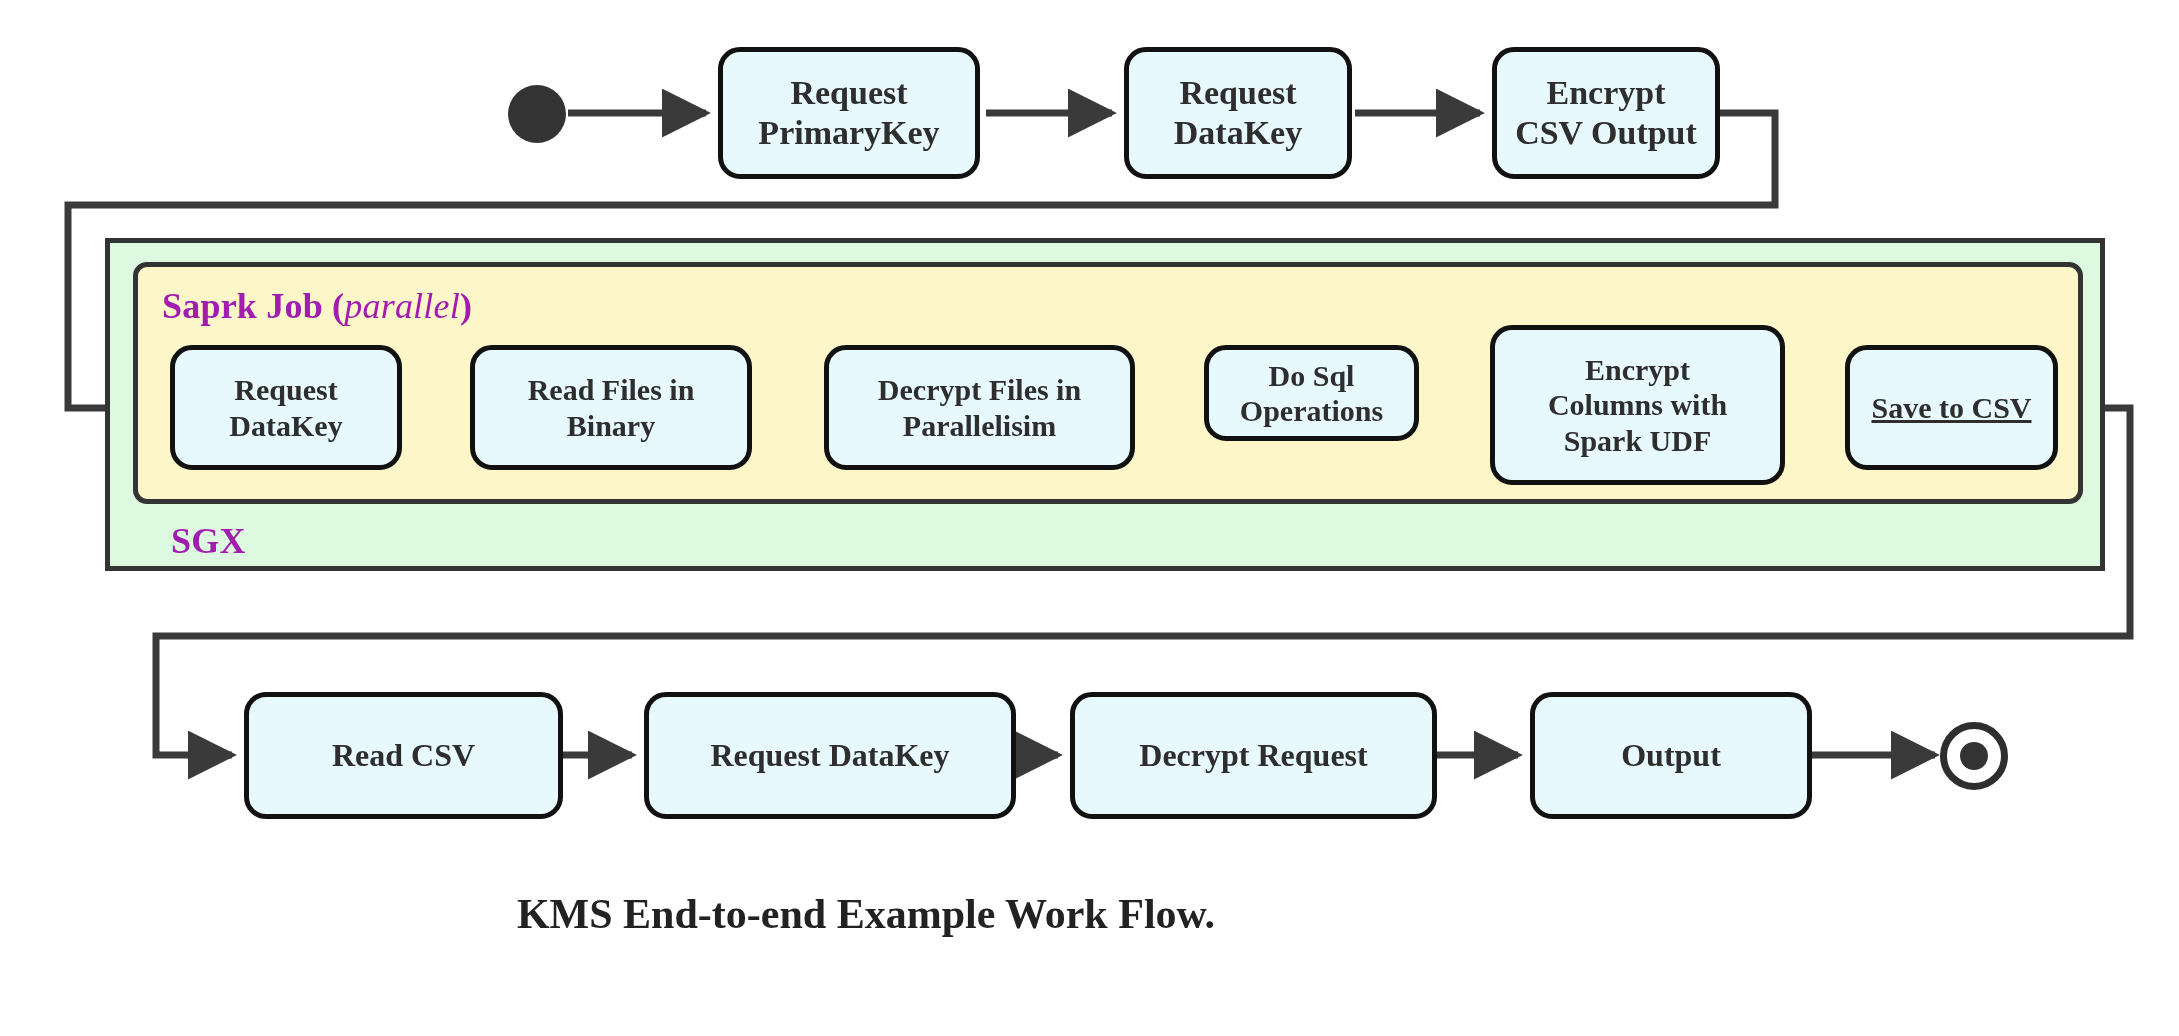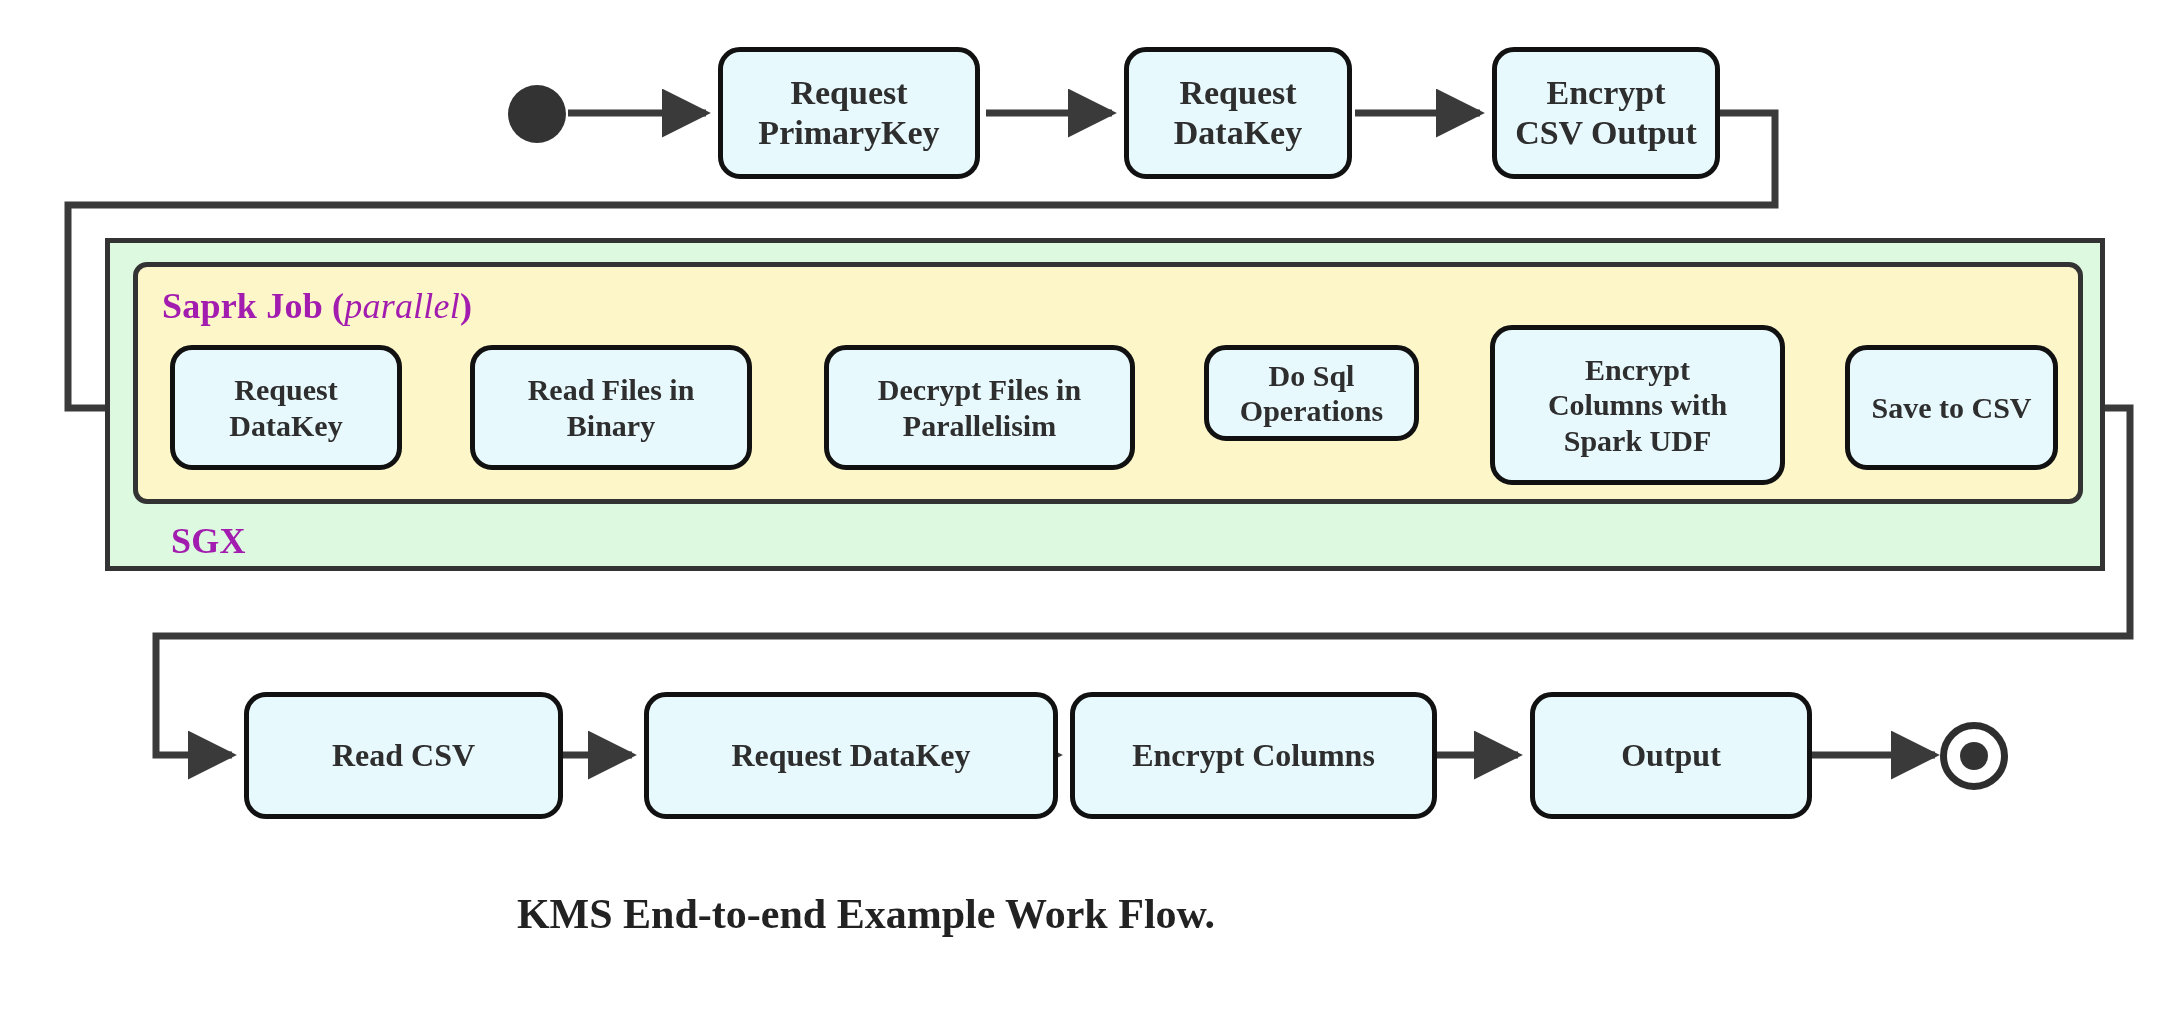--- a/index.html
+++ b/index.html
@@ -210,41 +210,41 @@
   </div>
 
   <div class="node" style="left:1490px; top:325px; width:295px; height:160px; font-size:30px;">
     <span>
       <span>Encrypt</span>
       <span>Columns with</span>
       <span>Spark UDF</span>
     </span>
   </div>
 
-  <div class="node" style="left:1845px; top:345px; width:213px; height:125px; font-size:30px;">
+  <div class="node" style="left:1845px; top:345px; width:213px; height:125px; font-size:30px;text-decoration:underline;">
     <span>
       <span>Save to CSV</span>
     </span>
   </div>
 
   <div class="node" style="left:244px; top:692px; width:319px; height:127px; font-size:32px;">
     <span>
       <span>Read CSV</span>
     </span>
   </div>
 
-  <div class="node" style="left:644px; top:692px; width:414px; height:127px; font-size:32px;">
+  <div class="node" style="left:644px; top:692px; width:372px; height:127px; font-size:32px;">
     <span>
       <span>Request DataKey</span>
     </span>
   </div>
 
   <div class="node" style="left:1070px; top:692px; width:367px; height:127px; font-size:32px;">
     <span>
-      <span>Encrypt Columns</span>
+      <span>Decrypt Request</span>
     </span>
   </div>
 
   <div class="node" style="left:1530px; top:692px; width:282px; height:127px; font-size:32px;">
     <span>
       <span>Output</span>
     </span>
   </div>
 
   <div class="end-node" style="left:1940px; top:722px; width:68px; height:68px;">

